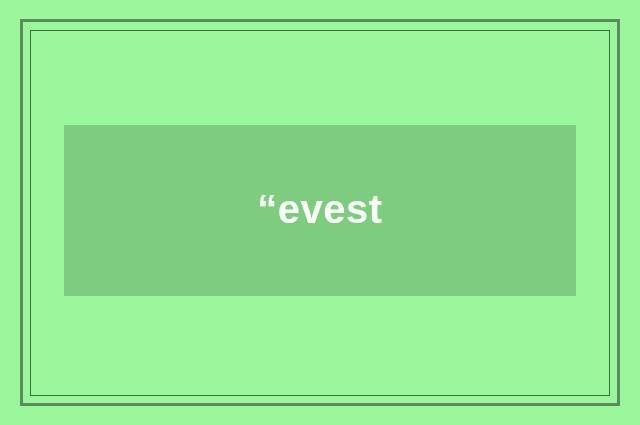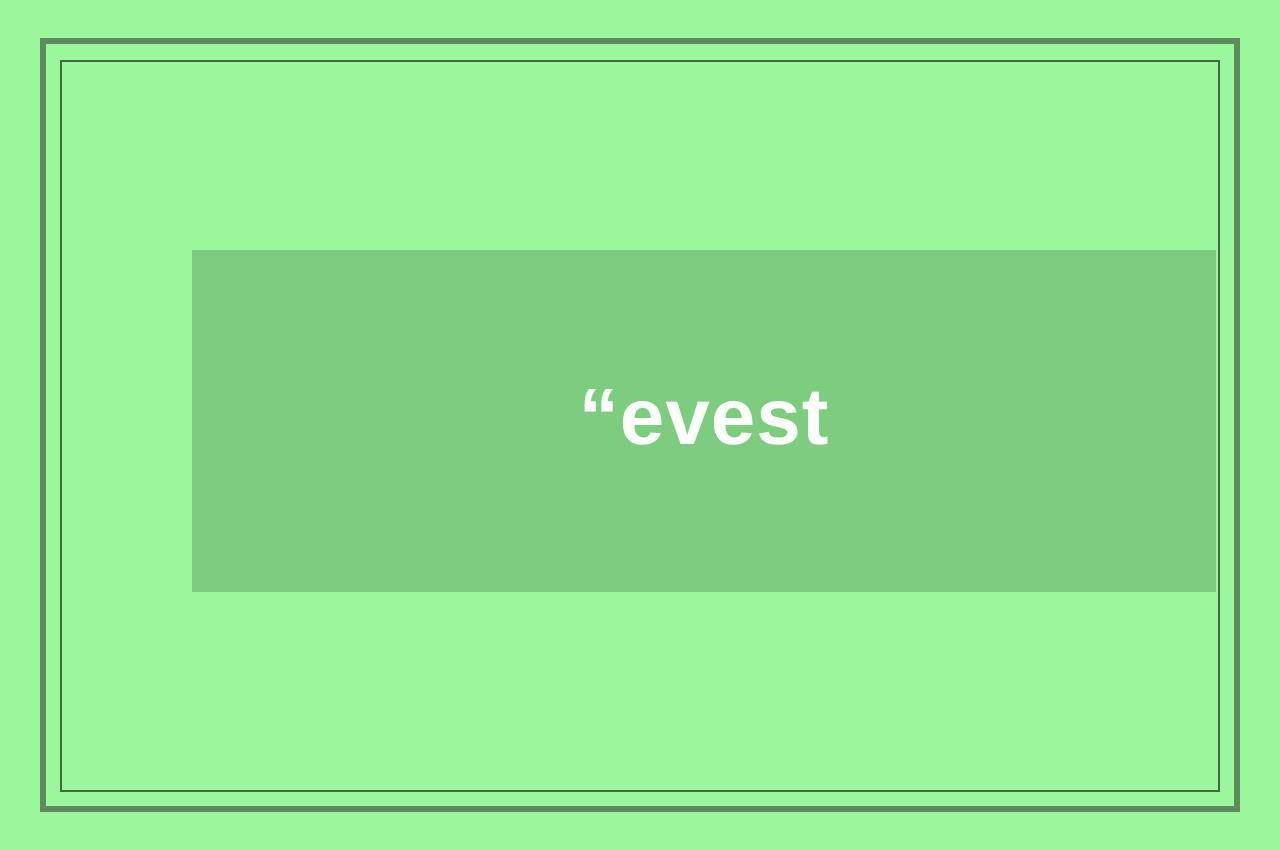--- a/index.html
+++ b/index.html
@@ -51,21 +51,20 @@
     top: 125px;
     width: 512px;
     height: 171px;
     background: #7ecc80;
     box-sizing: border-box;
     display: flex;
     flex-direction: column;
     align-items: center;
     justify-content: center;
     text-align: center;
-    margin-left: 32px;
   }
 
   .headline {
     color: #fafffa;
     font-weight: bold;
     font-size: 40px;
     line-height: 1.12;
     letter-spacing: 0.5px;
     margin: 0;
     padding: 0;

